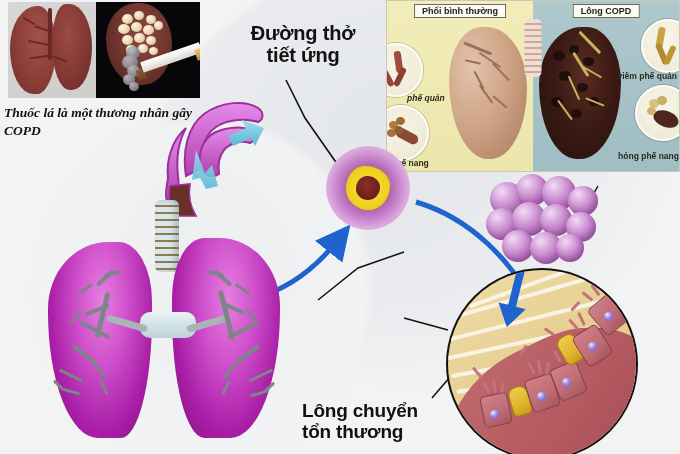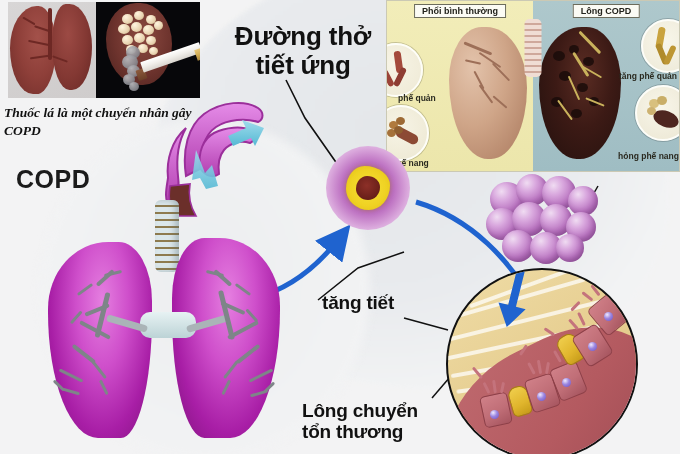--- a/index.html
+++ b/index.html
@@ -290,43 +290,42 @@
       <div class="smokepuff" style="left:26px;top:53px;width:16px;height:14px;"></div>
       <div class="smokepuff" style="left:31px;top:63px;width:13px;height:12px;"></div>
       <div class="smokepuff" style="left:27px;top:72px;width:12px;height:11px;"></div>
       <div class="smokepuff" style="left:33px;top:80px;width:10px;height:9px;"></div>
       <div class="cig-tip"></div>
       <div class="cig-body"></div>
       <div class="cig-filter"></div>
     </div>
   </div>
 
-  <div class="caption-smoke">Thuốc lá là một chuyển nhân gây COPD</div>
-
-  <div class="anno copd-word">COPD</div>
+  <div class="caption-smoke">Thuốc lá là một thương nhân gây COPD</div>
+
 
   <div class="inset-compare">
 
     <div class="cmp-half cmp-left">
       <div class="cmp-title">Phổi bình thường</div>
       <div class="lung-normal"></div>
       <div class="bronch-n" style="right:40px;top:46px;width:30px;height:2.5px;transform:rotate(22deg);"></div>
       <div class="bronch-n" style="right:30px;top:58px;width:26px;height:2px;transform:rotate(34deg);"></div>
       <div class="bronch-n" style="right:20px;top:70px;width:24px;height:2px;transform:rotate(46deg);"></div>
       <div class="bronch-n" style="right:44px;top:78px;width:20px;height:2px;transform:rotate(62deg);"></div>
       <div class="bronch-n" style="right:36px;top:92px;width:22px;height:2px;transform:rotate(54deg);"></div>
       <div class="bronch-n" style="right:52px;top:60px;width:16px;height:2px;transform:rotate(12deg);"></div>
       <div class="bronch-n" style="right:24px;top:100px;width:18px;height:2px;transform:rotate(40deg);"></div>
 
       <div class="circle-inset" style="left:-18px;top:42px;width:50px;height:50px;background:radial-gradient(circle at 45% 40%,#f7f4e6 0%,#eee9d4 100%);">
         <div style="position:absolute;left:24px;top:6px;width:7px;height:22px;background:#a44a3c;border-radius:3px;transform:rotate(-8deg);"></div>
         <div style="position:absolute;left:26px;top:22px;width:6px;height:20px;background:#8e3d33;border-radius:3px;transform:rotate(26deg);"></div>
         <div style="position:absolute;left:14px;top:24px;width:6px;height:18px;background:#9b4338;border-radius:3px;transform:rotate(-28deg);"></div>
       </div>
-      <div class="ci-label" style="left:11px;top:92px;">phế quản</div>
+      <div class="ci-label" style="left:20px;top:92px;font-style:italic;">phế quản</div>
 
       <div class="circle-inset" style="left:-14px;top:104px;width:52px;height:52px;background:radial-gradient(circle at 45% 40%,#f7f4e6 0%,#ece7d1 100%);">
         <div style="position:absolute;left:20px;top:24px;width:24px;height:10px;background:#8c4a34;border-radius:6px;transform:rotate(28deg);"></div>
         <div style="position:absolute;left:14px;top:14px;width:9px;height:8px;border-radius:50%;background:#b07a3e;"></div>
         <div style="position:absolute;left:21px;top:10px;width:9px;height:8px;border-radius:50%;background:#9d6a35;"></div>
         <div style="position:absolute;left:12px;top:22px;width:9px;height:8px;border-radius:50%;background:#a5713a;"></div>
         <div style="position:absolute;left:19px;top:19px;width:9px;height:8px;border-radius:50%;background:#8f5f30;"></div>
       </div>
       <div class="ci-label" style="left:4px;top:157px;">phế nang</div>
     </div>
@@ -347,21 +346,21 @@
       <div class="bronch" style="left:28px;top:86px;width:26px;height:2px;transform:rotate(66deg);"></div>
       <div class="bronch" style="left:48px;top:70px;width:22px;height:2px;transform:rotate(30deg);"></div>
       <div class="bronch" style="left:20px;top:108px;width:24px;height:2px;transform:rotate(54deg);"></div>
       <div class="bronch" style="left:52px;top:100px;width:20px;height:2px;transform:rotate(22deg);"></div>
 
       <div class="circle-inset" style="right:-16px;top:18px;width:50px;height:50px;background:radial-gradient(circle at 45% 40%,#f8f6ea 0%,#ece8d6 100%);">
         <div style="position:absolute;left:14px;top:6px;width:7px;height:22px;background:#c9a33f;border-radius:3px;transform:rotate(10deg);"></div>
         <div style="position:absolute;left:16px;top:22px;width:6px;height:22px;background:#b08b2c;border-radius:3px;transform:rotate(-22deg);"></div>
         <div style="position:absolute;left:24px;top:24px;width:6px;height:20px;background:#bd9634;border-radius:3px;transform:rotate(24deg);"></div>
       </div>
-      <div class="ci-label" style="right:2px;top:70px;">tăng phế quản</div>
+      <div class="ci-label" style="right:2px;top:70px;">viêm phế quản</div>
 
       <div class="circle-inset" style="right:-12px;top:84px;width:52px;height:52px;background:radial-gradient(circle at 45% 40%,#f8f6ea 0%,#ebe6d2 100%);">
         <div style="position:absolute;left:16px;top:24px;width:26px;height:16px;background:#4e2620;border-radius:50%;transform:rotate(20deg);"></div>
         <div style="position:absolute;left:12px;top:12px;width:10px;height:9px;border-radius:50%;background:#d8c07e;"></div>
         <div style="position:absolute;left:20px;top:9px;width:10px;height:9px;border-radius:50%;background:#c9ae68;"></div>
         <div style="position:absolute;left:10px;top:20px;width:9px;height:8px;border-radius:50%;background:#cdb271;"></div>
       </div>
       <div class="ci-label" style="right:0px;top:150px;">hỏng phế nang</div>
     </div>
 
@@ -524,27 +523,26 @@
     <div class="cilium" style="left:74px;top:74px;height:12px;transform:rotate(34deg);"></div>
     <div class="cilium" style="left:100px;top:56px;height:12px;transform:rotate(-56deg);"></div>
     <div class="cilium" style="left:126px;top:30px;height:12px;transform:rotate(44deg);"></div>
 
     <svg class="blue-arrow-in" width="0" height="0"></svg>
     <svg width="60" height="70" style="position:absolute;left:40px;top:-4px;">
       <path d="M22 2 L30 2 L30 40 L40 40 L26 62 L12 40 L22 40 Z" fill="#1f63cf" transform="rotate(14 26 32)"></path>
     </svg>
   </div>
 
-  <div class="anno" style="left:228px;top:22px;font-size:26px;text-align:center;width:150px;">
+  <div class="anno" style="left:228px;top:22px;font-size:20px;text-align:center;width:150px;">
     <div>Đường thở</div>
     <div>tiết ứng</div>
   </div>
 
   <div class="anno" style="left:322px;top:292px;font-size:19px;width:170px;">
-    <div>tăng tiết</div>
   </div>
 
   <div class="anno" style="left:302px;top:400px;font-size:19px;width:190px;">
     <div>Lông chuyển</div>
     <div>tổn thương</div>
   </div>
 
 </div>
 
 </body></html>

